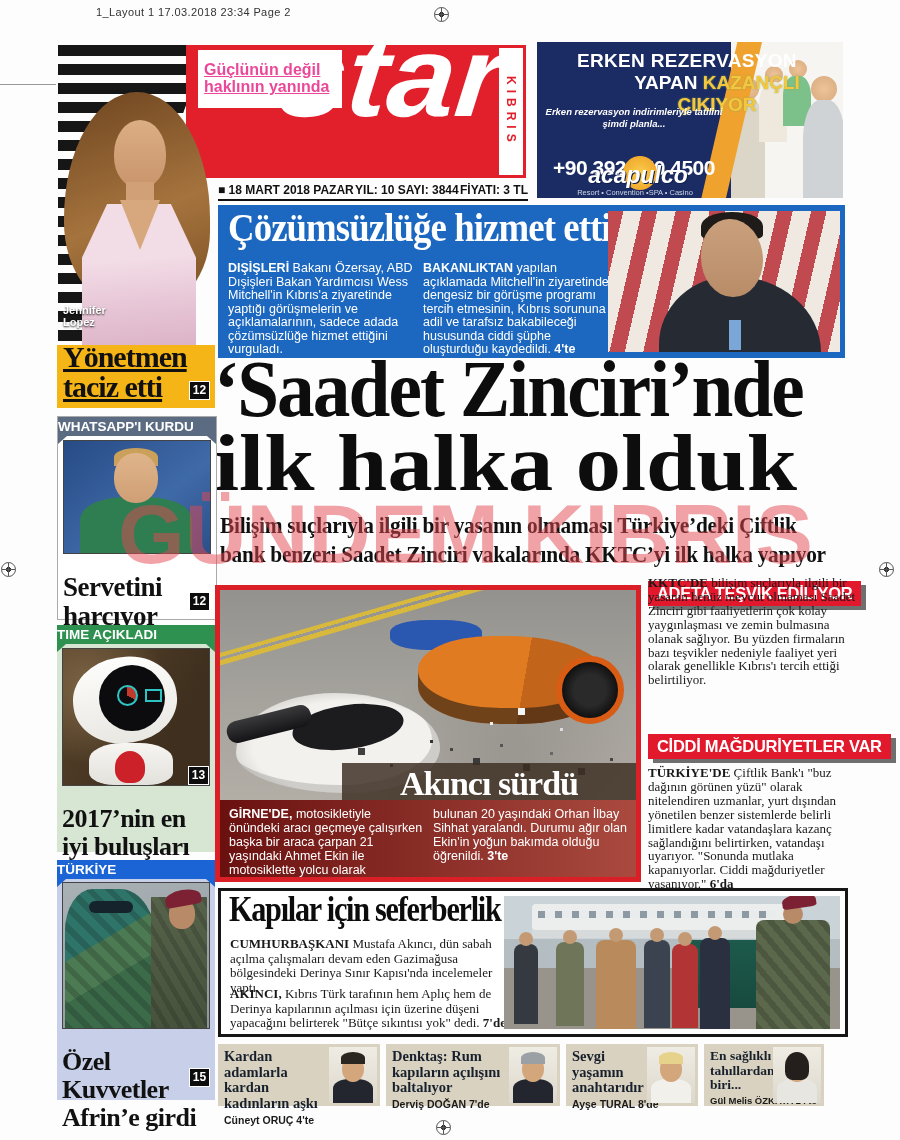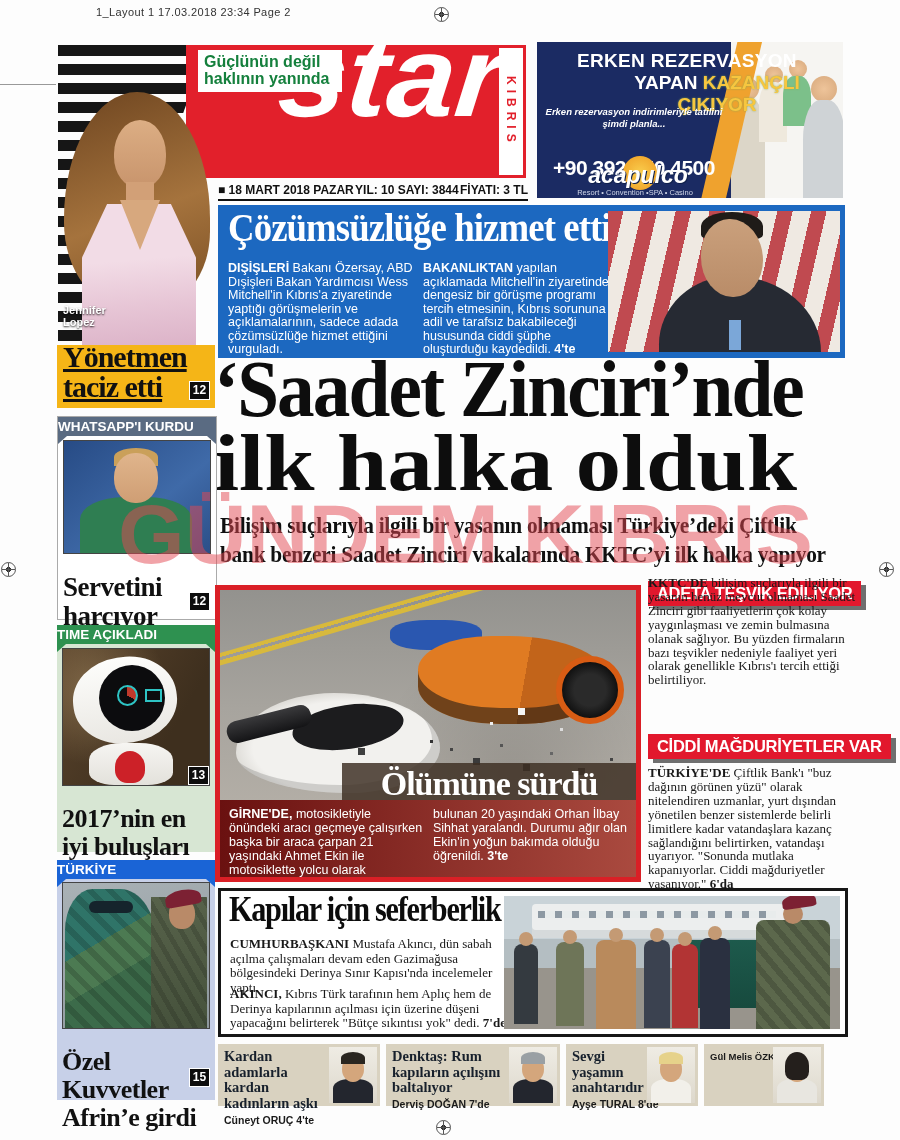--- a/index.html
+++ b/index.html
@@ -14,22 +14,22 @@
     background:
       linear-gradient(#555,#555) 50% 0/1px 100% no-repeat,
       linear-gradient(#555,#555) 0 50%/100% 1px no-repeat,
       radial-gradient(circle at 50% 50%,#333 26%,transparent 30%);}
 
   
   .logo-stripes{left:58px;top:45px;width:150px;height:296px;z-index:1;
     background:repeating-linear-gradient(180deg,#161616 0 11px,#fdfdfd 11px 19px);
     clip-path:polygon(0 0,100% 0,28% 100%,0 100%);}
   .masthead-red{left:186px;top:45px;width:340px;height:133px;background:#e2202b;z-index:2;overflow:hidden;}
-  .tagline-box{position:absolute;left:12px;top:5px;width:132px;padding:4px 6px;background:#fff;
-    color:#15803d;font:bold 16px/1.06 "Liberation Sans",sans-serif;}
+  .tagline-box{position:absolute;left:12px;top:5px;width:132px;padding:12px 6px;background:#fff;
+    color:#ec4899;font:bold 16px/1.06 "Liberation Sans",sans-serif;text-decoration:underline;}
   .star-logo{position:absolute;left:100px;top:-26px;color:#fff;
     font:italic 900 122px/1 "Liberation Sans",sans-serif;transform:skewX(-6deg) scaleY(.94);transform-origin:left top;}
   .kibris-strip{position:absolute;right:3px;top:3px;bottom:3px;width:24px;background:#fff;color:#e2202b;
     font:bold 12px "Liberation Sans",sans-serif;writing-mode:vertical-rl;letter-spacing:5px;
     display:flex;align-items:center;justify-content:center;}
   .date-bar{left:218px;top:180px;width:310px;height:19px;display:flex;justify-content:space-between;
     align-items:center;border-bottom:2px solid #111;font:bold 12px "Liberation Sans",sans-serif;color:#111;}
 
   
   .jlo{left:58px;top:88px;width:158px;height:257px;z-index:3;}
@@ -301,21 +301,21 @@
     <div class="crash-photo">
       <div class="cp-yline"></div>
       <div class="cp-jacket"></div>
       <div class="cp-bike-o"></div>
       <div class="cp-wheel"></div>
       <div class="cp-bike-w"></div>
       <div class="cp-seat"></div>
       <div class="cp-exh"></div>
       <div class="cp-debris"></div>
     </div>
-    <div class="crash-title">Ölümüne sürdü</div>
+    <div class="crash-title">Akıncı sürdü</div>
     <div class="crash-text">
       <div class="col"><b>GİRNE'DE,</b><span> motosikletiyle önündeki aracı geçmeye çalışırken başka bir araca çarpan 21 yaşındaki Ahmet Ekin ile motosiklette yolcu olarak</span></div>
       <div class="col"><span>bulunan  20 yaşındaki Orhan İlbay Sihhat  yaralandı. Durumu ağır olan Ekin'in yoğun bakımda olduğu öğrenildi. </span><b>3'te</b></div>
     </div>
   </div>
 
   <div class="abs rc-h" style="left:648px;top:581px;">ADETA TEŞVİK EDİLİYOR</div>
   <div class="rc-body" style="top:576px;"><b>KKTC'DE</b><span> bilişim suçlarıyla ilgili bir yasanın henüz mevcut olmaması Saadet Zinciri gibi faaliyetlerin çok kolay yaygınlaşması ve zemin bulmasına  olanak sağlıyor. Bu yüzden firmaların bazı teşvikler nedeniyle faaliyet yeri olarak genellikle Kıbrıs'ı tercih ettiği belirtiliyor.</span></div>
   <div class="abs rc-h" style="left:648px;top:734px;">CİDDİ MAĞDURİYETLER VAR</div>
   <div class="rc-body" style="top:766px;"><b>TÜRKİYE'DE</b><span> Çiftlik Bank'ı "buz dağının görünen yüzü" olarak nitelendiren uzmanlar,  yurt dışından yönetilen benzer sistemlerde belirli limitlere kadar vatandaşlara kazanç sağlandığını belirtirken, vatandaşı uyarıyor. "Sonunda mutlaka kapanıyorlar. Ciddi mağduriyetler yaşanıyor." </span><b>6'da</b></div>
@@ -403,20 +403,21 @@
   <div class="teaser" style="left:566px;width:132px;">
     <div class="teaser-title">Sevgi yaşamın anahtarıdır</div>
     <div class="teaser-byline">Ayşe TURAL 8'de</div>
     <div class="mug blonde">
       <div class="m-suit"></div>
       <div class="m-head"></div>
       <div class="m-hair"></div>
     </div>
   </div>
   <div class="teaser" style="left:704px;width:120px;">
+    <div class="teaser-title" style="padding-right:46px;font-size:13.5px;">En sağlıklı tahıllardan biri...</div>
     <div class="teaser-byline" style="font-size:9.5px;">Gül Melis ÖZKAYA 14'te</div>
     <div class="mug darklong">
       <div class="m-suit"></div>
       <div class="m-head"></div>
       <div class="m-hair"></div>
     </div>
   </div>
 
 </div>
 

